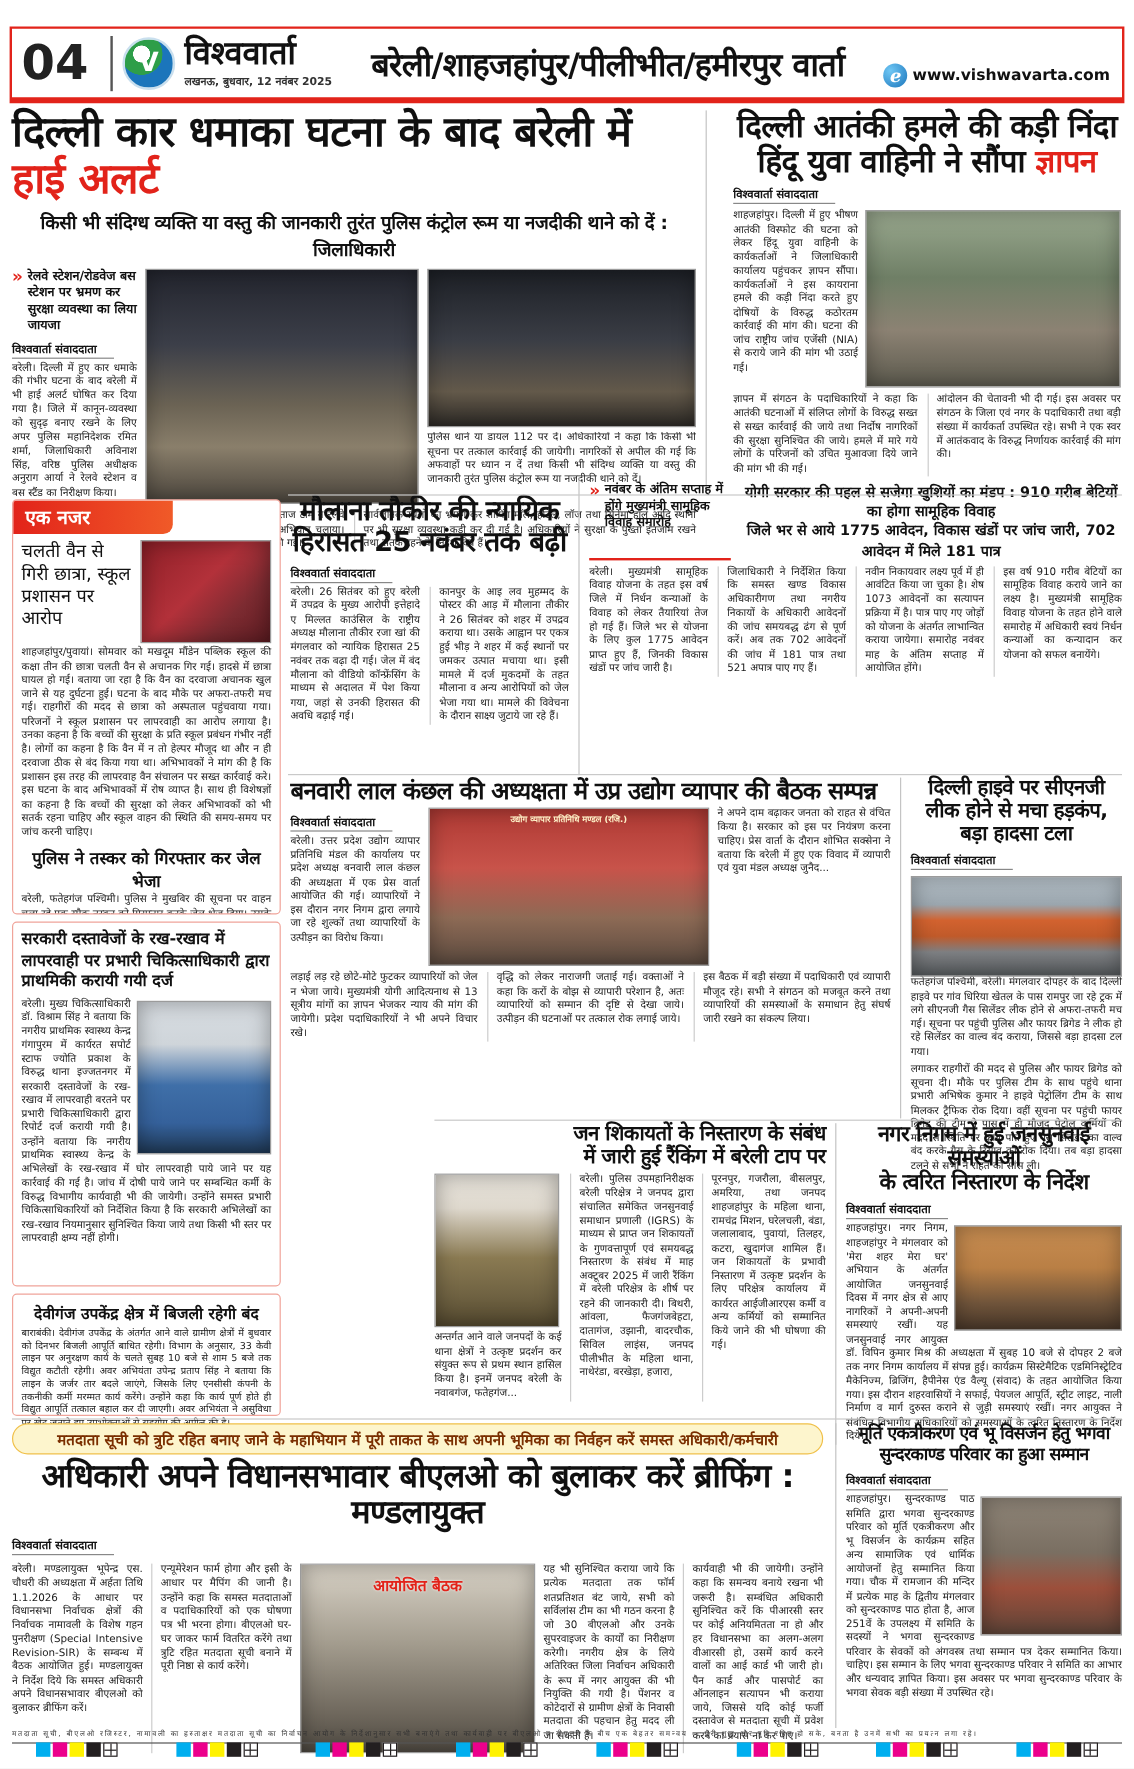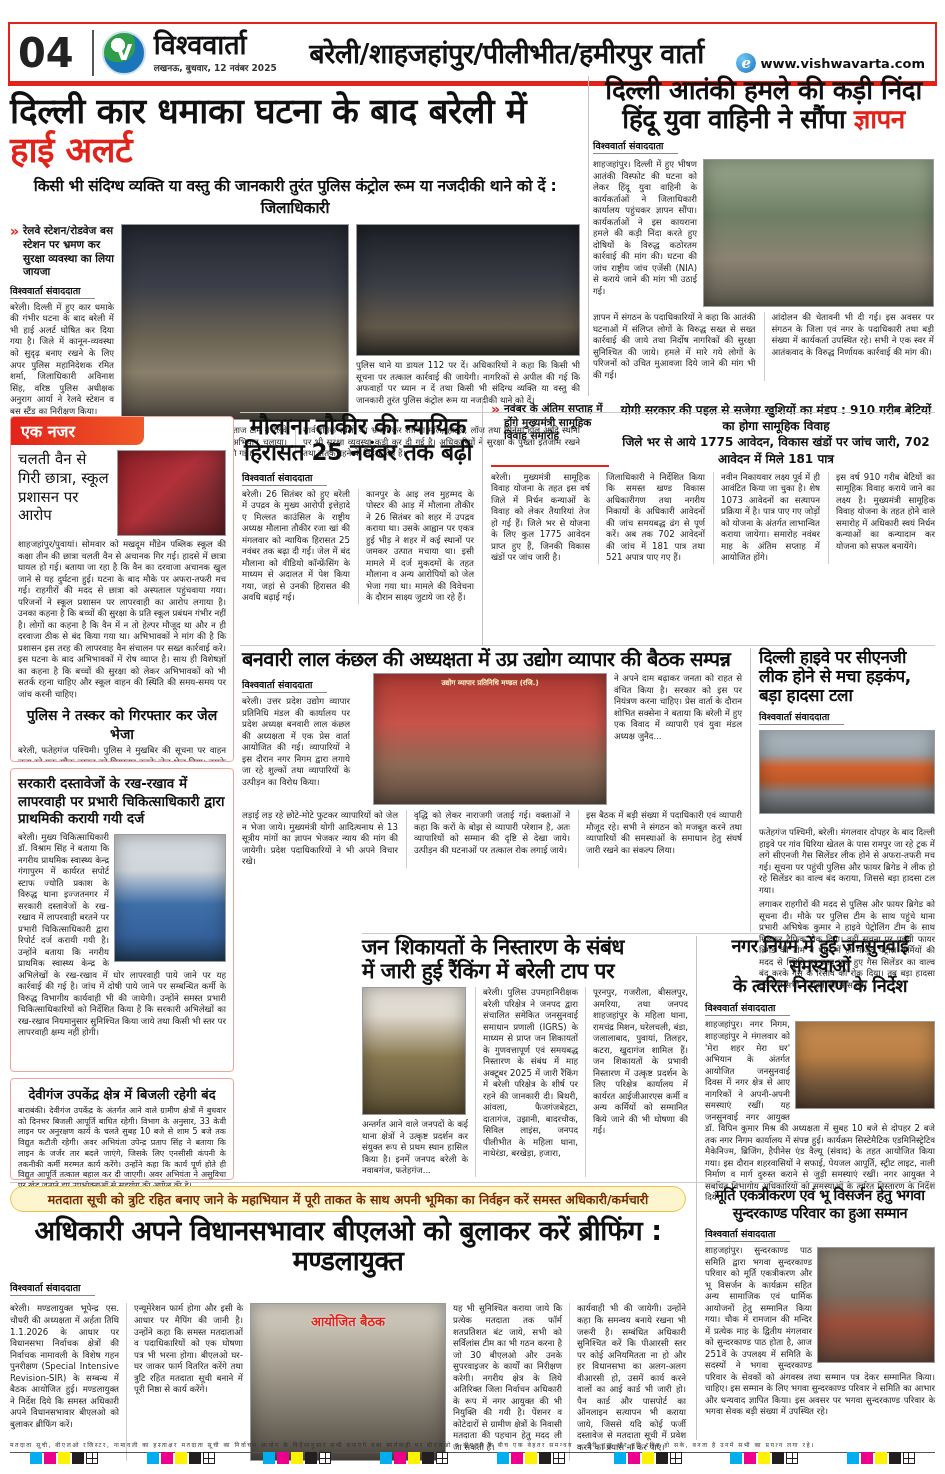--- a/index.html
+++ b/index.html
@@ -42,38 +42,38 @@
   .kicker { display:flex; gap:4px; font-size:10.5px; font-weight:bold; line-height:1.3; }
   .chev { color:#e2231a; font-size:14px; font-weight:bold; line-height:1; }
   .photo { position:relative; box-shadow:inset 0 0 18px rgba(0,0,0,.35); border:1px solid #9b9b9b; }
   .photo-cap-overlay { position:absolute; top:8px; left:0; right:0; text-align:center; color:#e2231a; font-weight:bold; font-size:13px; text-shadow:0 0 2px #fff; }
   .photo-banner-txt { position:absolute; top:4px; left:0; right:0; text-align:center; color:#fff3c9; font-weight:bold; font-size:7px; }
   .ph-station { background:linear-gradient(180deg,#23252e 0%,#3c3f49 32%,#6b6354 58%,#8a7f6b 76%,#4a443c 100%); }
   .ph-evidence { background:linear-gradient(180deg,#1d2026 0%,#3a3d45 45%,#63594a 78%,#2e2b27 100%); }
   .ph-memo { background:linear-gradient(180deg,#9aa98f 0%,#6f7f66 38%,#8c8273 68%,#5c5a4e 100%); }
   .ph-girl { background:linear-gradient(135deg,#8e1f27 0%,#b3313a 45%,#7d2b31 72%,#5f1c22 100%); }
   .ph-cmo { background:linear-gradient(180deg,#d8dde2 0%,#cfd5da 28%,#3f6fa8 55%,#35619b 80%,#203a57 100%); }
-  .ph-meeting { background:linear-gradient(180deg,#b03a34 0%,#c8534a 38%,#8d6a55 70%,#5b4a3f 100%);margin-left:16px; }
+  .ph-meeting { background:linear-gradient(180deg,#b03a34 0%,#c8534a 38%,#8d6a55 70%,#5b4a3f 100%); }
   .ph-truck { background:linear-gradient(180deg,#b9c4cc 0%,#9aa5ad 28%,#d2622f 44%,#c05a2a 60%,#7d7f82 76%,#595d60 100%); }
   .ph-dig { background:linear-gradient(180deg,#e8e4dc 0%,#ded8cd 22%,#8a7a52 55%,#6f6242 80%,#54492f 100%); }
   .ph-hearing { background:linear-gradient(180deg,#c98e52 0%,#b97f45 40%,#6e533a 75%,#4b392a 100%); }
   .ph-blo { background:linear-gradient(180deg,#d8d2c6 0%,#a39c8e 42%,#6e675c 80%,#4f4a42 100%); }
   .ph-honor { background:linear-gradient(180deg,#8f8578 0%,#7a6f62 40%,#9c4f3b 66%,#5f4539 100%); }
   
   .lead { left:10px; top:92px; width:570px; height:320px; }
   .lead .hl { font-size:35px; }
   .lead .subhead { font-size:15.5px; font-weight:bold; text-align:center; margin-top:4px; letter-spacing:-0.3px; }
   .lead-row { display:flex; gap:7px; margin-top:6px; }
   .lead-colA { width:104px; flex:0 0 104px; }
   .lead-row .photo { flex:0 0 auto; }
   .lead-bottom { display:flex; gap:8px; margin-top:5px; }
   .lead-bottom .body { flex:1; border-left:1px solid #ccc; padding-left:7px; }
   .lead-bottom .body:first-child { border-left:none; padding-left:0; }
   
-  .hyv { left:588px; top:76px; width:346px; height:320px; border-left:1px solid #c4c4c4; padding-left:4px; }
+  .hyv { left:588px; top:92px; width:346px; height:320px; border-left:1px solid #c4c4c4; padding-left:22px; }
   .hyv .hl { font-size:26px; text-align:center; }
   .hyv-row { display:flex; gap:6px; margin-top:2px; }
   .hyv-bottom { display:flex; gap:8px; margin-top:5px; }
   .hyv-bottom .body { flex:1; }
   .hyv-bottom .body + .body { border-left:1px solid #ccc; padding-left:7px; }
   
   .boxed { border:1px solid #f0a49a; border-radius:4px; background:#fff; padding:6px 7px; }
   .eknazar { left:10px; top:416px; width:224px; height:346px; padding:0; overflow:hidden; }
   .eknazar-bar { background:linear-gradient(90deg,#e2231a,#f05a28); color:#fff; font-weight:bold; font-size:16px; padding:3px 10px; width:60%; border-radius:0 0 8px 0; }
   .eknazar-inner { padding:5px 7px; }
@@ -101,25 +101,25 @@
   .four-col .body { flex:1; }
   .four-col .body + .body { border-left:1px solid #ccc; padding-left:7px; }
   
   .kanchhal { left:242px; top:648px; width:500px; height:284px; }
   .kanchhal .hl { font-size:20px; text-align:left; letter-spacing:-0.6px; }
   .kan-row { display:flex; gap:7px; margin-top:3px; }
   .three-col { display:flex; gap:8px; margin-top:5px; }
   .three-col .body { flex:1; }
   .three-col .body + .body { border-left:1px solid #ccc; padding-left:7px; }
   .cng { left:750px; top:648px; width:185px; height:284px; border-left:1px solid #c4c4c4; padding-left:8px; }
-  .cng .hl { font-size:17px; }
+  .cng .hl { font-size:17px; text-align:center; }
   .cng-row { display:flex; gap:5px; margin-top:2px; }
   
   .igrs { left:362px; top:936px; width:326px; height:268px; }
-  .igrs .hl { font-size:21px; text-align:left; }
+  .igrs .hl { font-size:17px; text-align:right; }
   .igrs-row { display:flex; gap:7px; margin-top:4px; }
   .igrs-left { width:106px; flex:0 0 106px; }
   .nigam { left:696px; top:936px; width:239px; height:268px; border-left:1px solid #c4c4c4; padding-left:8px; }
   .nigam .hl { font-size:18px; text-align:center; }
   
   .banner {
     left:10px; top:1186px; width:676px; height:26px;
     background:#fdf5cd; border:1px solid #f0c04a; border-radius:13px;
     display:flex; align-items:center; justify-content:center;
     font-size:12.5px; font-weight:bold; color:#7a2e00;
@@ -274,21 +274,21 @@
       <div class="body">इस बैठक में बड़ी संख्या में पदाधिकारी एवं व्यापारी मौजूद रहे। सभी ने संगठन को मजबूत करने तथा व्यापारियों की समस्याओं के समाधान हेतु संघर्ष जारी रखने का संकल्प लिया।</div>
     </div>
   </section>
 
   <section class="art cng">
     <h2 class="hl">दिल्ली हाइवे पर सीएनजी लीक होने से मचा हड़कंप, बड़ा हादसा टला</h2>
     <div class="byline">विश्ववार्ता संवाददाता</div>
     <div class="cng-row">
       <div class="photo ph-truck" style="width:100%;height:84px;"></div>
     </div>
-    <div class="body" style="margin-top:13px;">फतेहगंज पश्चिमी, बरेली। मंगलवार दोपहर के बाद दिल्ली हाइवे पर गांव धिरिया खेतल के पास रामपुर जा रहे ट्रक में लगे सीएनजी गैस सिलेंडर लीक होने से अफरा-तफरी मच गई। सूचना पर पहुंची पुलिस और फायर ब्रिगेड ने लीक हो रहे सिलेंडर का वाल्व बंद कराया, जिससे बड़ा हादसा टल गया।</div>
+    <div class="body" style="margin-top:0;">फतेहगंज पश्चिमी, बरेली। मंगलवार दोपहर के बाद दिल्ली हाइवे पर गांव धिरिया खेतल के पास रामपुर जा रहे ट्रक में लगे सीएनजी गैस सिलेंडर लीक होने से अफरा-तफरी मच गई। सूचना पर पहुंची पुलिस और फायर ब्रिगेड ने लीक हो रहे सिलेंडर का वाल्व बंद कराया, जिससे बड़ा हादसा टल गया।</div>
     <div class="body" style="margin-top:3px;">लगाकर राहगीरों की मदद से पुलिस और फायर ब्रिगेड को सूचना दी। मौके पर पुलिस टीम के साथ पहुंचे थाना प्रभारी अभिषेक कुमार ने हाइवे पेट्रोलिंग टीम के साथ मिलकर ट्रैफिक रोक दिया। वहीं सूचना पर पहुंची फायर ब्रिगेड की टीम ने पास में ही मौजूद पेट्रोल कर्मियों की मदद से स्थिति पर काबू पाते हुए गैस सिलेंडर का वाल्व बंद करके गैस के रिसाव को रोक दिया। तब बड़ा हादसा टलने से सभी ने राहत की सांस ली।</div>
   </section>
 
   <section class="art igrs">
     <h2 class="hl">
       <span>जन शिकायतों के निस्तारण के संबंध</span><br>
       <span>में जारी हुई रैंकिंग में बरेली टाप पर</span>
     </h2>
     <div class="igrs-row">
       <div class="igrs-left">

